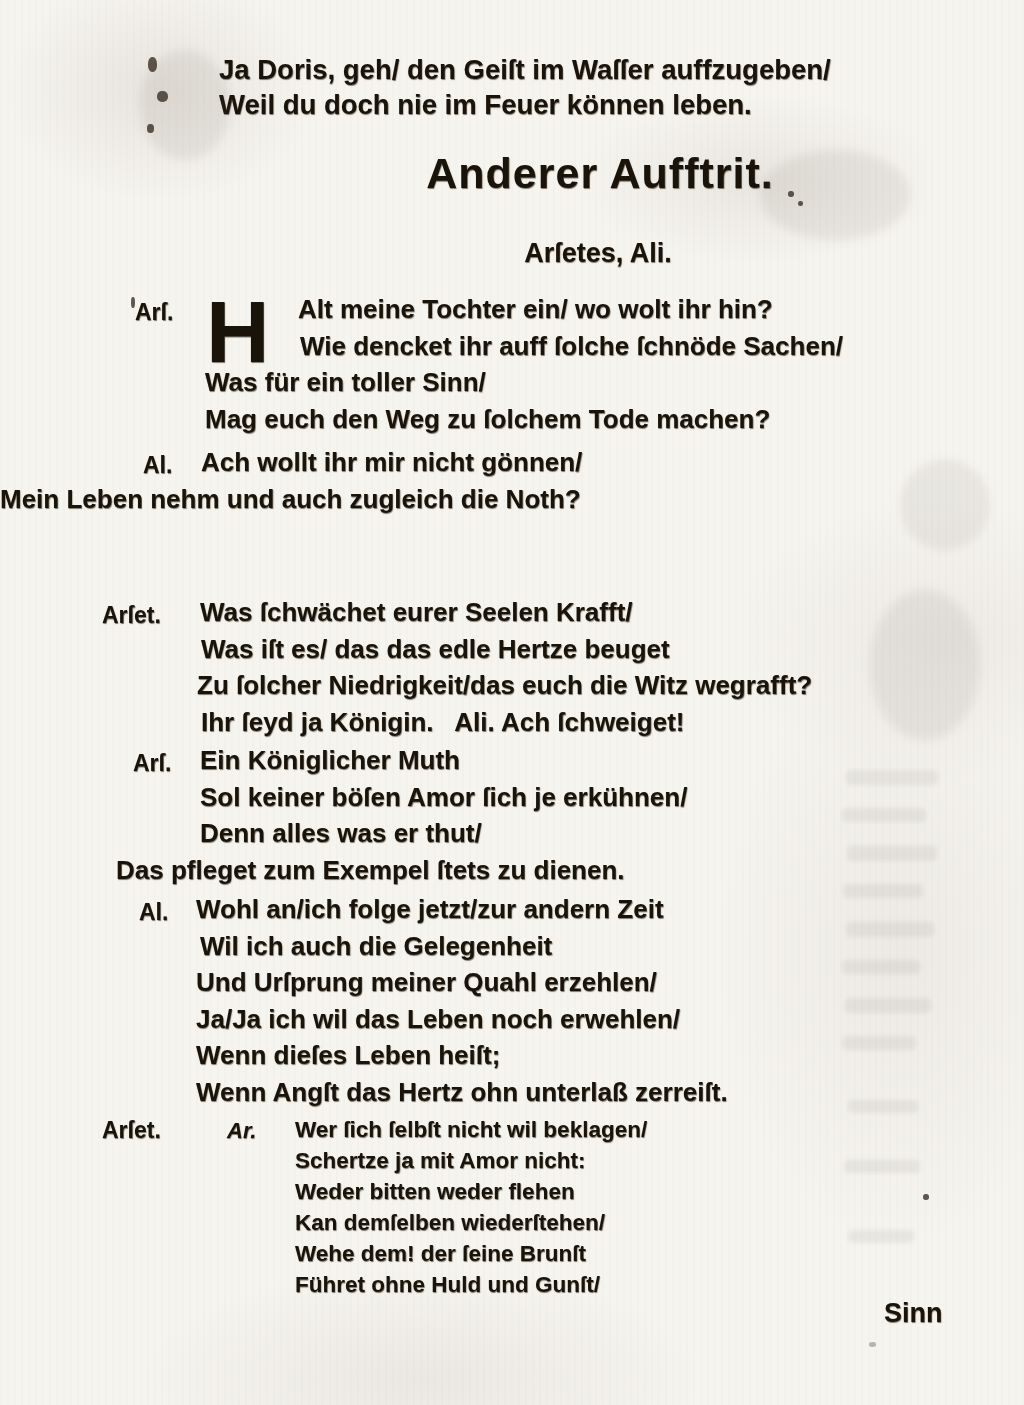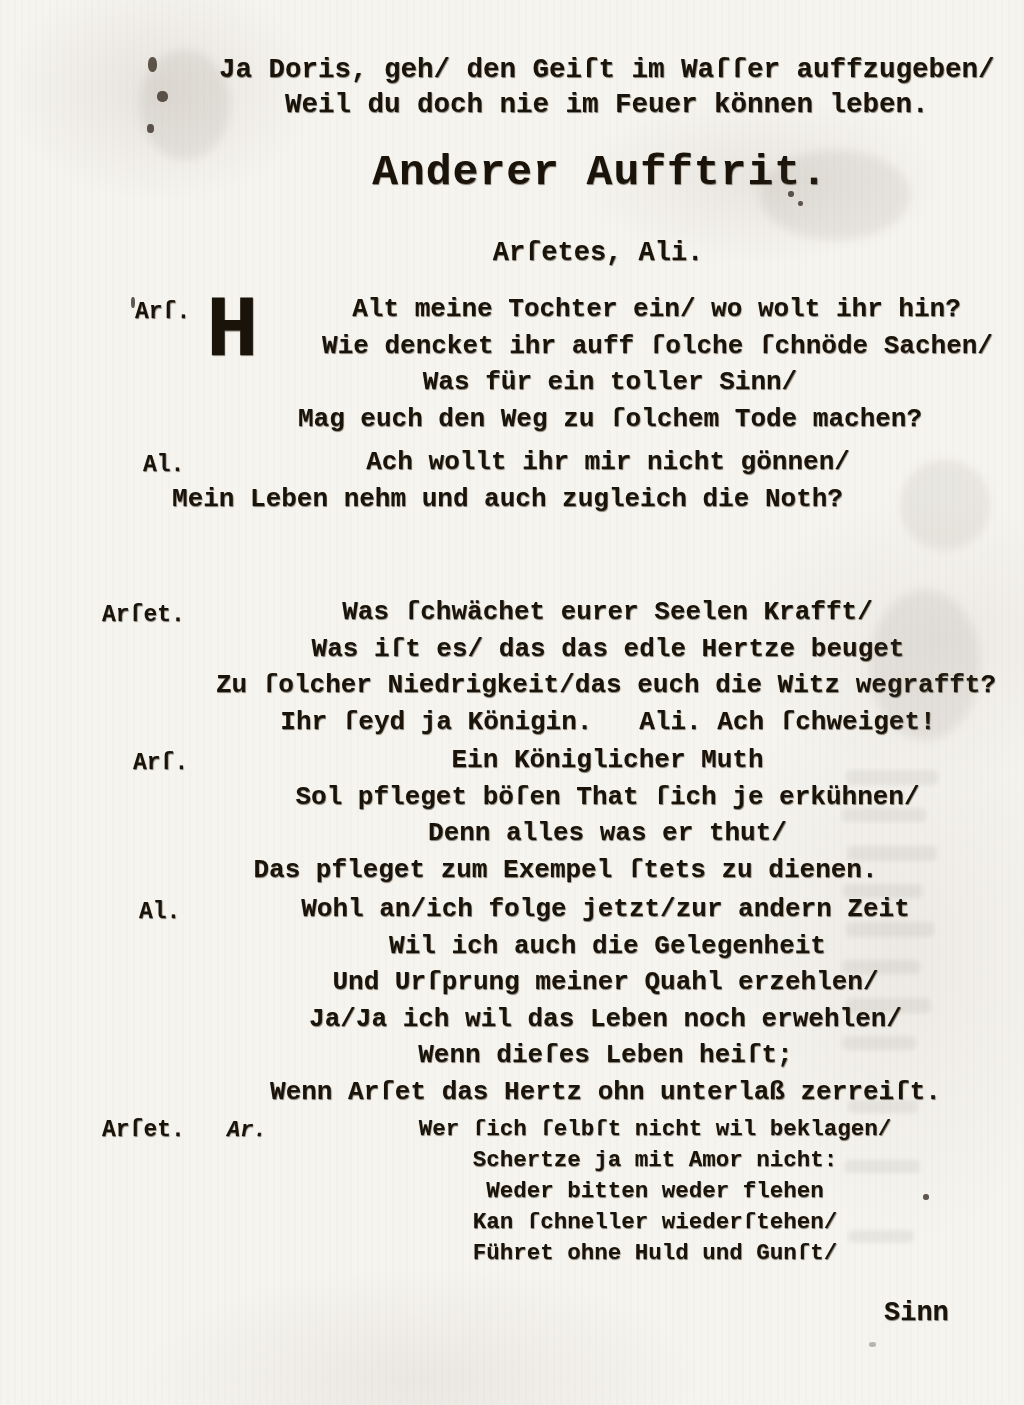--- a/index.html
+++ b/index.html
@@ -1,21 +1,20 @@
 <!DOCTYPE html>
 <html><head>
 <meta charset="utf-8">
 <style>
   html,body { margin:0; padding:0; background:#888; }
   .page {
     position:relative; width:1024px; height:1405px; margin:0 auto;
     background:#f6f4ef; overflow:hidden;
-    font-family:Liberation Mono, monospace; color:#1a1309; font-weight:700;
+    font-family:Liberation Sans, sans-serif; color:#1a1309; font-weight:700;
     text-shadow:0.6px 0.8px 0.9px rgba(30,20,8,0.55);
-    text-align:center;
   }
   .page::before {
     content:""; position:absolute; inset:0; pointer-events:none;
     background:
       radial-gradient(220px 160px at 160px 90px,  rgba(150,142,130,0.16), transparent 70%),
       radial-gradient(260px 120px at 760px 180px, rgba(150,142,130,0.14), transparent 70%),
       radial-gradient(300px 200px at 940px 640px, rgba(150,142,130,0.10), transparent 70%),
       radial-gradient(260px 420px at 900px 950px, rgba(150,142,130,0.10), transparent 70%),
       radial-gradient(400px 160px at 420px 1380px,rgba(150,142,130,0.12), transparent 70%),
       repeating-linear-gradient(90deg, rgba(60,50,40,0.015) 0 2px, transparent 2px 7px);
@@ -67,40 +66,41 @@
       <div class="speech" style="top: 594px;">
         <span class="speaker" style="left: 102px;">Arſet.</span>
         <div class="verse-line" style="margin-left: 200px;">Was ſchwächet eurer Seelen Krafft/</div>
         <div class="verse-line" style="margin-left: 201px;">Was iſt es/ das das edle Hertze beuget</div>
         <div class="verse-line" style="margin-left: 197px;">Zu ſolcher Niedrigkeit/das euch die Witz wegrafft?</div>
         <div class="verse-line" style="margin-left: 201px;">Ihr ſeyd ja Königin.&nbsp;&nbsp; Ali. Ach ſchweiget!</div>
       </div>
       <div class="speech" style="top: 742px;">
         <span class="speaker" style="left: 133px;">Arſ.</span>
         <div class="verse-line" style="margin-left: 200px;">Ein Königlicher Muth</div>
-        <div class="verse-line" style="margin-left: 200px;">Sol pfleget böſen That ſich je erkühnen/</div>
+        <div class="verse-line" style="margin-left: 200px;">Sol keiner böſen Amor ſich je erkühnen/</div>
         <div class="verse-line" style="margin-left: 200px;">Denn alles was er thut/</div>
         <div class="verse-line" style="margin-left: 116px;">Das pfleget zum Exempel ſtets zu dienen.</div>
       </div>
       <div class="speech" style="top: 891px;">
         <span class="speaker" style="left: 139px;">Al.</span>
         <div class="verse-line" style="margin-left: 196px;">Wohl an/ich folge jetzt/zur andern Zeit</div>
         <div class="verse-line" style="margin-left: 200px;">Wil ich auch die Gelegenheit</div>
         <div class="verse-line" style="margin-left: 196px;">Und Urſprung meiner Quahl erzehlen/</div>
         <div class="verse-line" style="margin-left: 196px;">Ja/Ja ich wil das Leben noch erwehlen/</div>
         <div class="verse-line" style="margin-left: 196px;">Wenn dieſes Leben heiſt;</div>
-        <div class="verse-line" style="margin-left: 196px;">Wenn Arſet das Hertz ohn unterlaß zerreiſt.</div>
+        <div class="verse-line" style="margin-left: 196px;">Wenn Angſt das Hertz ohn unterlaß zerreiſt.</div>
       </div>
       <div class="speech aria" style="top: 1114px;">
         <span class="speaker" style="left: 102px;">Arſet.</span>
         <span class="inner-speaker" style="left: 227px;">Ar.</span>
         <div class="verse-line" style="margin-left: 295px;">Wer ſich ſelbſt nicht wil beklagen/</div>
         <div class="verse-line" style="margin-left: 295px;">Schertze ja mit Amor nicht:</div>
         <div class="verse-line" style="margin-left: 295px;">Weder bitten weder flehen</div>
-        <div class="verse-line" style="margin-left: 295px;">Kan ſchneller wiederſtehen/</div>
+        <div class="verse-line" style="margin-left: 295px;">Kan demſelben wiederſtehen/</div>
+        <div class="verse-line" style="margin-left: 295px;">Wehe dem! der ſeine Brunſt</div>
         <div class="verse-line" style="margin-left: 295px;">Führet ohne Huld und Gunſt/</div>
       </div>
     </div>
 
   <div class="catchword">Sinn</div>
 
   <div class="ghostline" style="left:846px; top:770px;  width:92px; height:15px;"></div>
   <div class="ghostline" style="left:842px; top:808px;  width:84px; height:14px;"></div>
   <div class="ghostline" style="left:847px; top:846px;  width:90px; height:15px;"></div>
   <div class="ghostline" style="left:843px; top:884px;  width:80px; height:14px;"></div>

